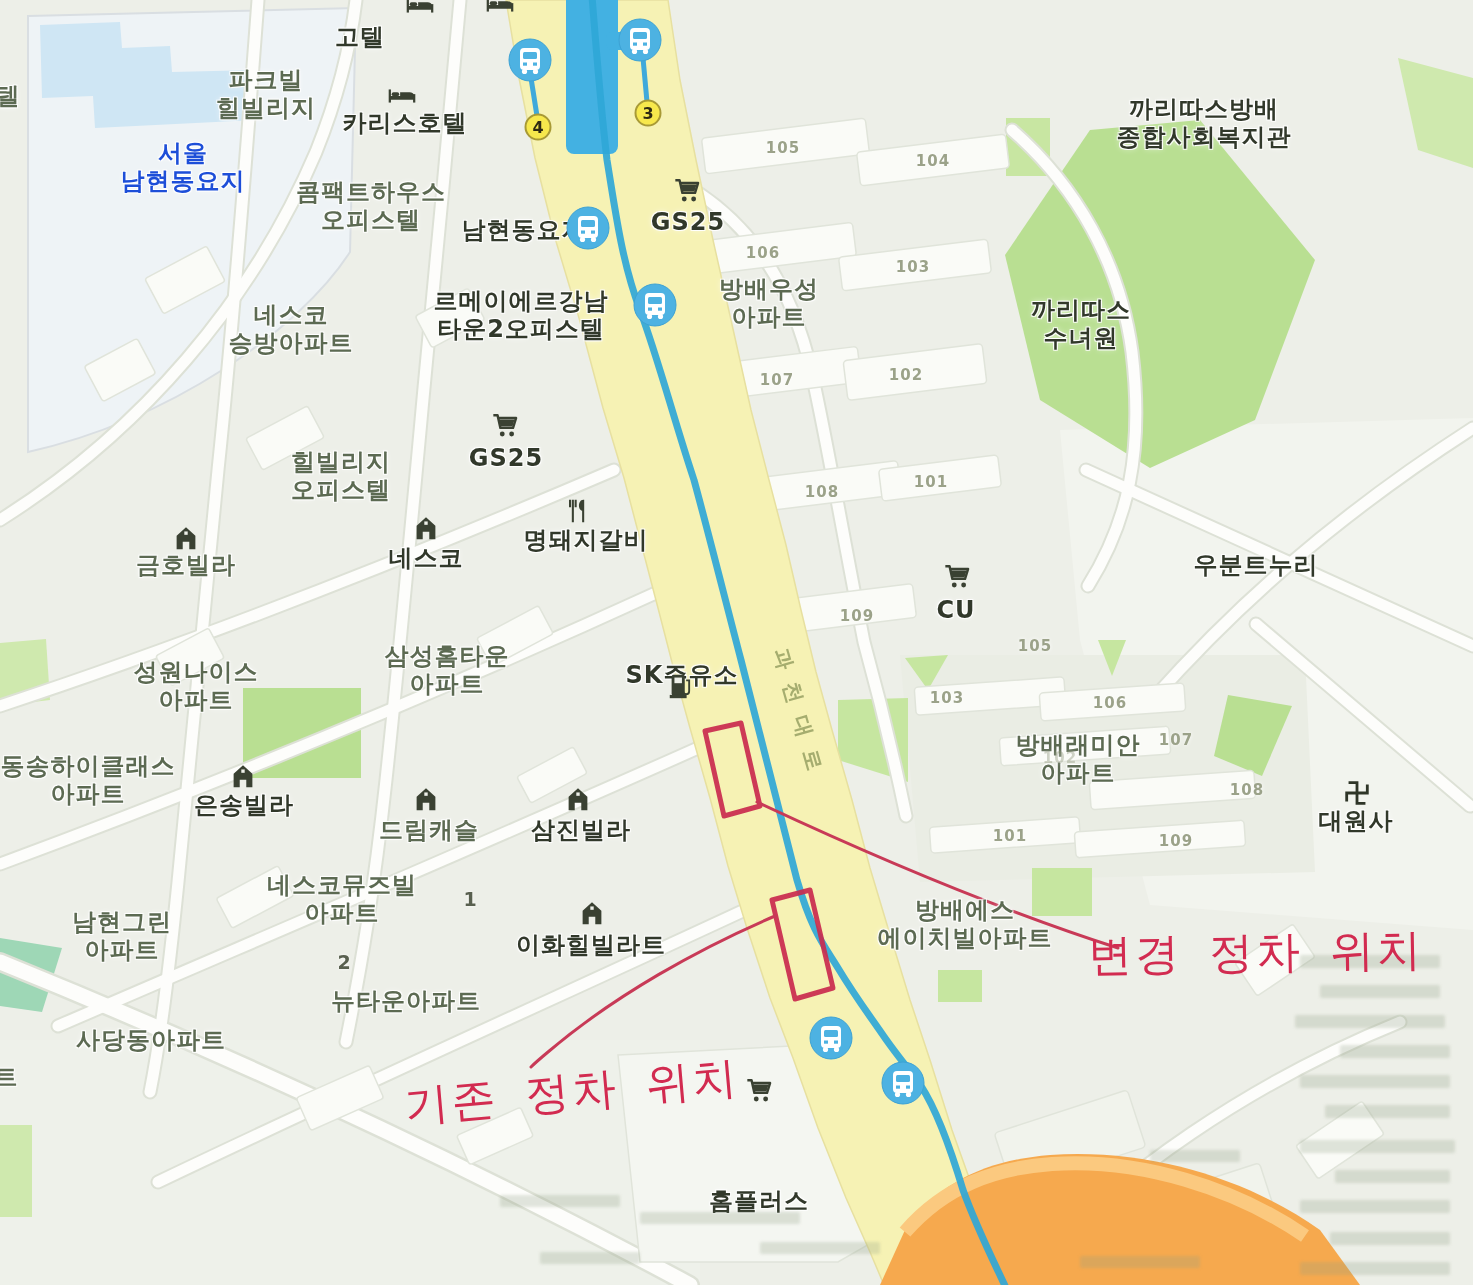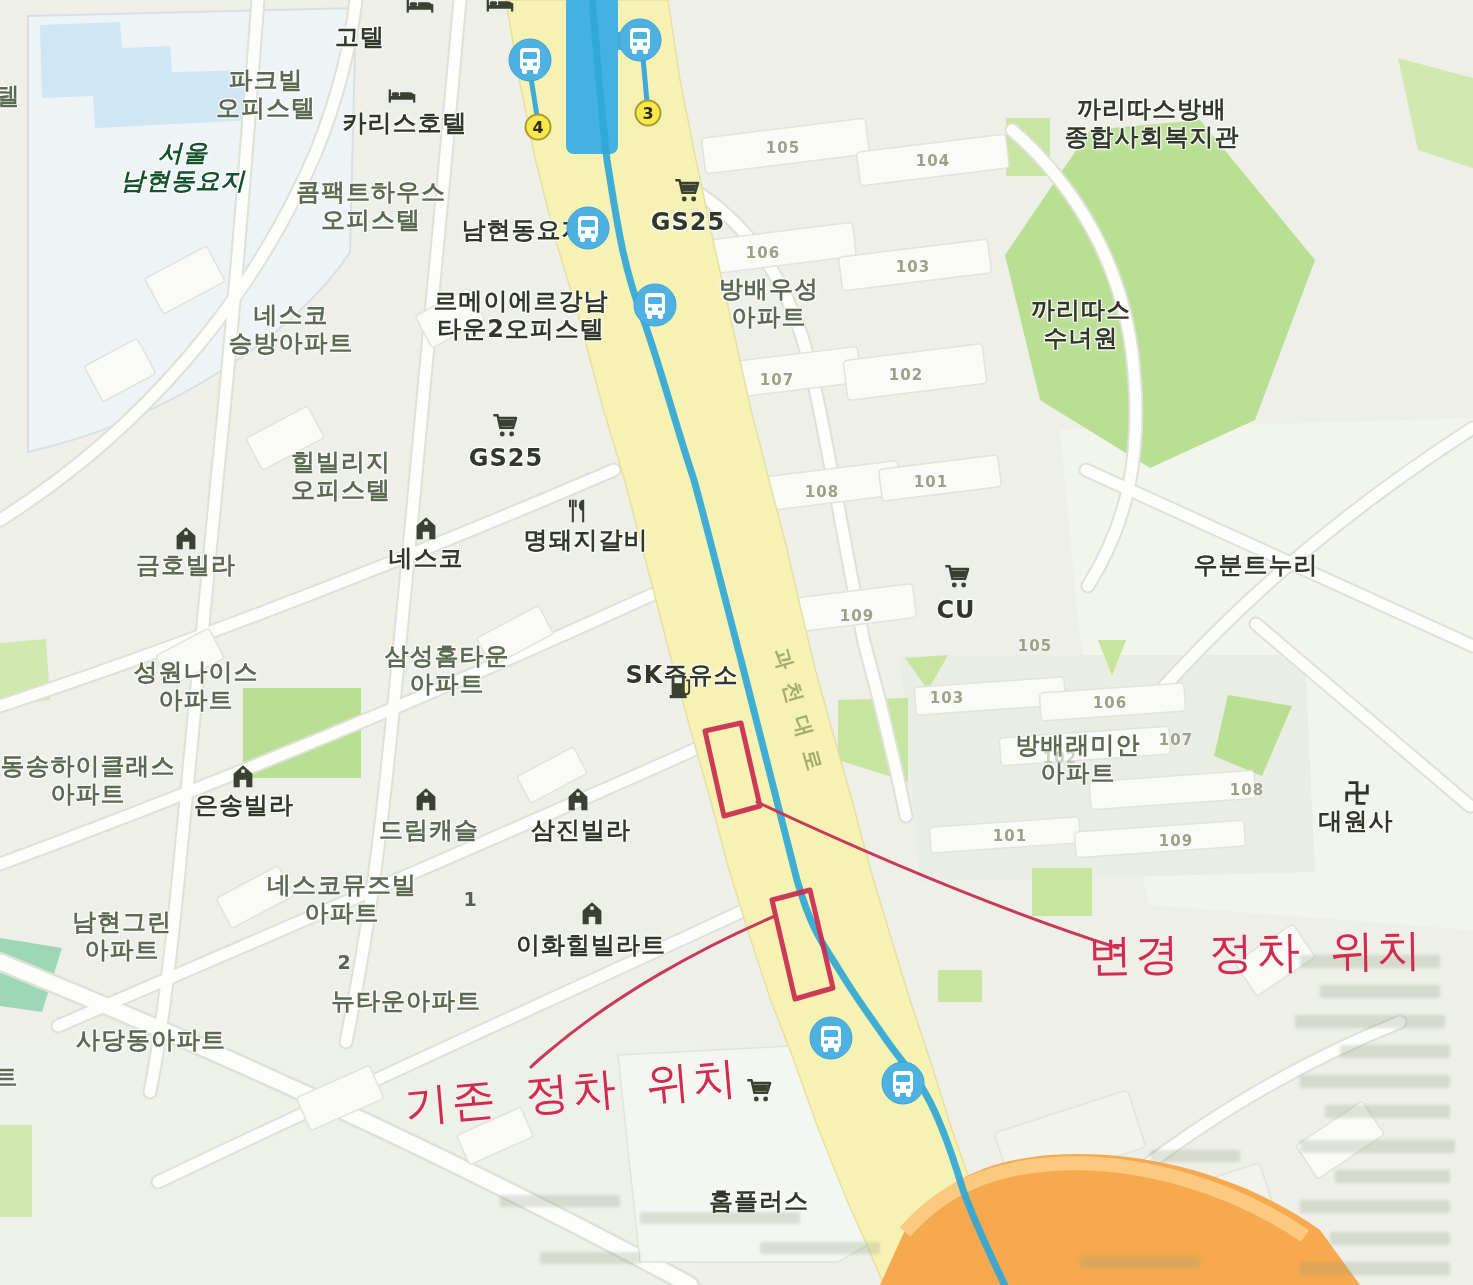--- a/index.html
+++ b/index.html
@@ -8,21 +8,21 @@
   #basemap{position:absolute;left:0;top:0;}
   .layer{position:absolute;left:0;top:0;width:100%;height:100%;pointer-events:none;}
   .lbl{position:absolute;transform:translate(-50%,-50%);text-align:center;
        font-weight:700;font-size:24px;line-height:1.16;letter-spacing:1px;
        white-space:pre-line;
        text-shadow:-1px -1px 0 rgba(255,255,255,.85),1px -1px 0 rgba(255,255,255,.85),
                    -1px 1px 0 rgba(255,255,255,.85),1px 1px 0 rgba(255,255,255,.85),
                    0 0 6px rgba(255,255,255,.7);}
   .lbl.green{color:#5c6a52;}
   .lbl.dark{color:#31382a;}
-  .lbl.gray{color:#14532d;font-style:italic;}
+  .lbl.gray{color:#1d4ed8;}
   .bnum{position:absolute;transform:translate(-50%,-50%);font-weight:600;font-size:15px;
         color:#9ba289;letter-spacing:1px;
         text-shadow:0 0 4px rgba(255,255,255,.9);}
   .bnum.faint{opacity:.45;}
   .smallnum{position:absolute;transform:translate(-50%,-50%);font-weight:600;font-size:19px;
         color:#59604f;text-shadow:0 0 3px rgba(255,255,255,.9);}
   .poi-icon{position:absolute;transform:translate(-50%,-50%);width:30px;height:30px;}
   .bus{position:absolute;transform:translate(-50%,-50%);width:44px;height:44px;}
   .badge{position:absolute;transform:translate(-50%,-50%);width:27px;height:27px;border-radius:50%;
          background:#f7e84c;border:2px solid #a89a35;box-sizing:border-box;
@@ -209,29 +209,29 @@
       <path d="M705,731 L741,723 L760,806 L724,816 Z" stroke="#c92a4e" stroke-width="5" opacity="0.92"></path>
       <path d="M772,900 L810,890 L833,988 L795,999 Z" stroke="#c92a4e" stroke-width="5" opacity="0.92"></path>
       <path d="M757,802 C870,855 1000,910 1118,948" stroke="#c83a57" stroke-width="3"></path>
       <path d="M775,916 C700,948 615,995 548,1052 C542,1057 536,1062 531,1067" stroke="#c83a57" stroke-width="3"></path>
     </g>
   </svg>
 
   <div id="labels" class="layer">
       <div class="lbl dark" style="left: 360px; top: 38px;">고텔</div>
       <div class="lbl green" style="left: 266px; top: 95px;">파크빌
-오피스텔</div>
+힐빌리지</div>
       <div class="lbl dark" style="left: 405px; top: 124px;">카리스호텔</div>
       <div class="lbl gray" style="left: 183px; top: 168px;">서울
 남현동요지</div>
       <div class="lbl green" style="left: 371px; top: 207px;">콤팩트하우스
 오피스텔</div>
       <div class="lbl dark" style="left: 524px; top: 231px;">남현동요지</div>
       <div class="lbl dark" style="left: 688px; top: 223px;">GS25</div>
-      <div class="lbl dark" style="left: 1152px; top: 124px; text-align: center;">까리따스방배
+      <div class="lbl dark" style="left: 1204px; top: 124px; text-align: center;">까리따스방배
 종합사회복지관</div>
       <div class="lbl green" style="left: 291px; top: 330px;">네스코
 승방아파트</div>
       <div class="lbl dark" style="left: 521px; top: 316px;">르메이에르강남
 타운2오피스텔</div>
       <div class="lbl green" style="left: 769px; top: 304px;">방배우성
 아파트</div>
       <div class="lbl dark" style="left: 1081px; top: 325px;">까리따스
 수녀원</div>
       <div class="lbl green" style="left: 341px; top: 477px;">힐빌리지
@@ -255,20 +255,22 @@
       <div class="lbl green" style="left: 429px; top: 831px;">드림캐슬</div>
       <div class="lbl dark" style="left: 581px; top: 831px;">삼진빌라</div>
       <div class="lbl dark" style="left: 1356px; top: 822px;">대원사</div>
       <div class="lbl green" style="left: 342px; top: 900px;">네스코뮤즈빌
 아파트</div>
       <div class="lbl green" style="left: 122px; top: 937px;">남현그린
 아파트</div>
       <div class="lbl dark" style="left: 591px; top: 946px;">이화힐빌라트</div>
       <div class="lbl green" style="left: 406px; top: 996px; margin-top: 6px;">뉴타운아파트</div>
       <div class="lbl green" style="left: 151px; top: 1041px;">사당동아파트</div>
+      <div class="lbl green" style="left: 965px; top: 925px;">방배에스
+에이치빌아파트</div>
       <div class="lbl dark" style="left: 759px; top: 1188px; margin-top: 14px;">홈플러스</div>
       <div class="lbl green" style="left: 8px; top: 97px;">텔</div>
       <div class="lbl green" style="left: 6px; top: 1078px;">트</div>
     </div>
   <div id="numbers" class="layer">
       <div class="bnum" style="left: 783px; top: 148px;">105</div>
       <div class="bnum" style="left: 933px; top: 161px;">104</div>
       <div class="bnum" style="left: 763px; top: 253px;">106</div>
       <div class="bnum" style="left: 913px; top: 267px;">103</div>
       <div class="bnum" style="left: 777px; top: 380px;">107</div>

